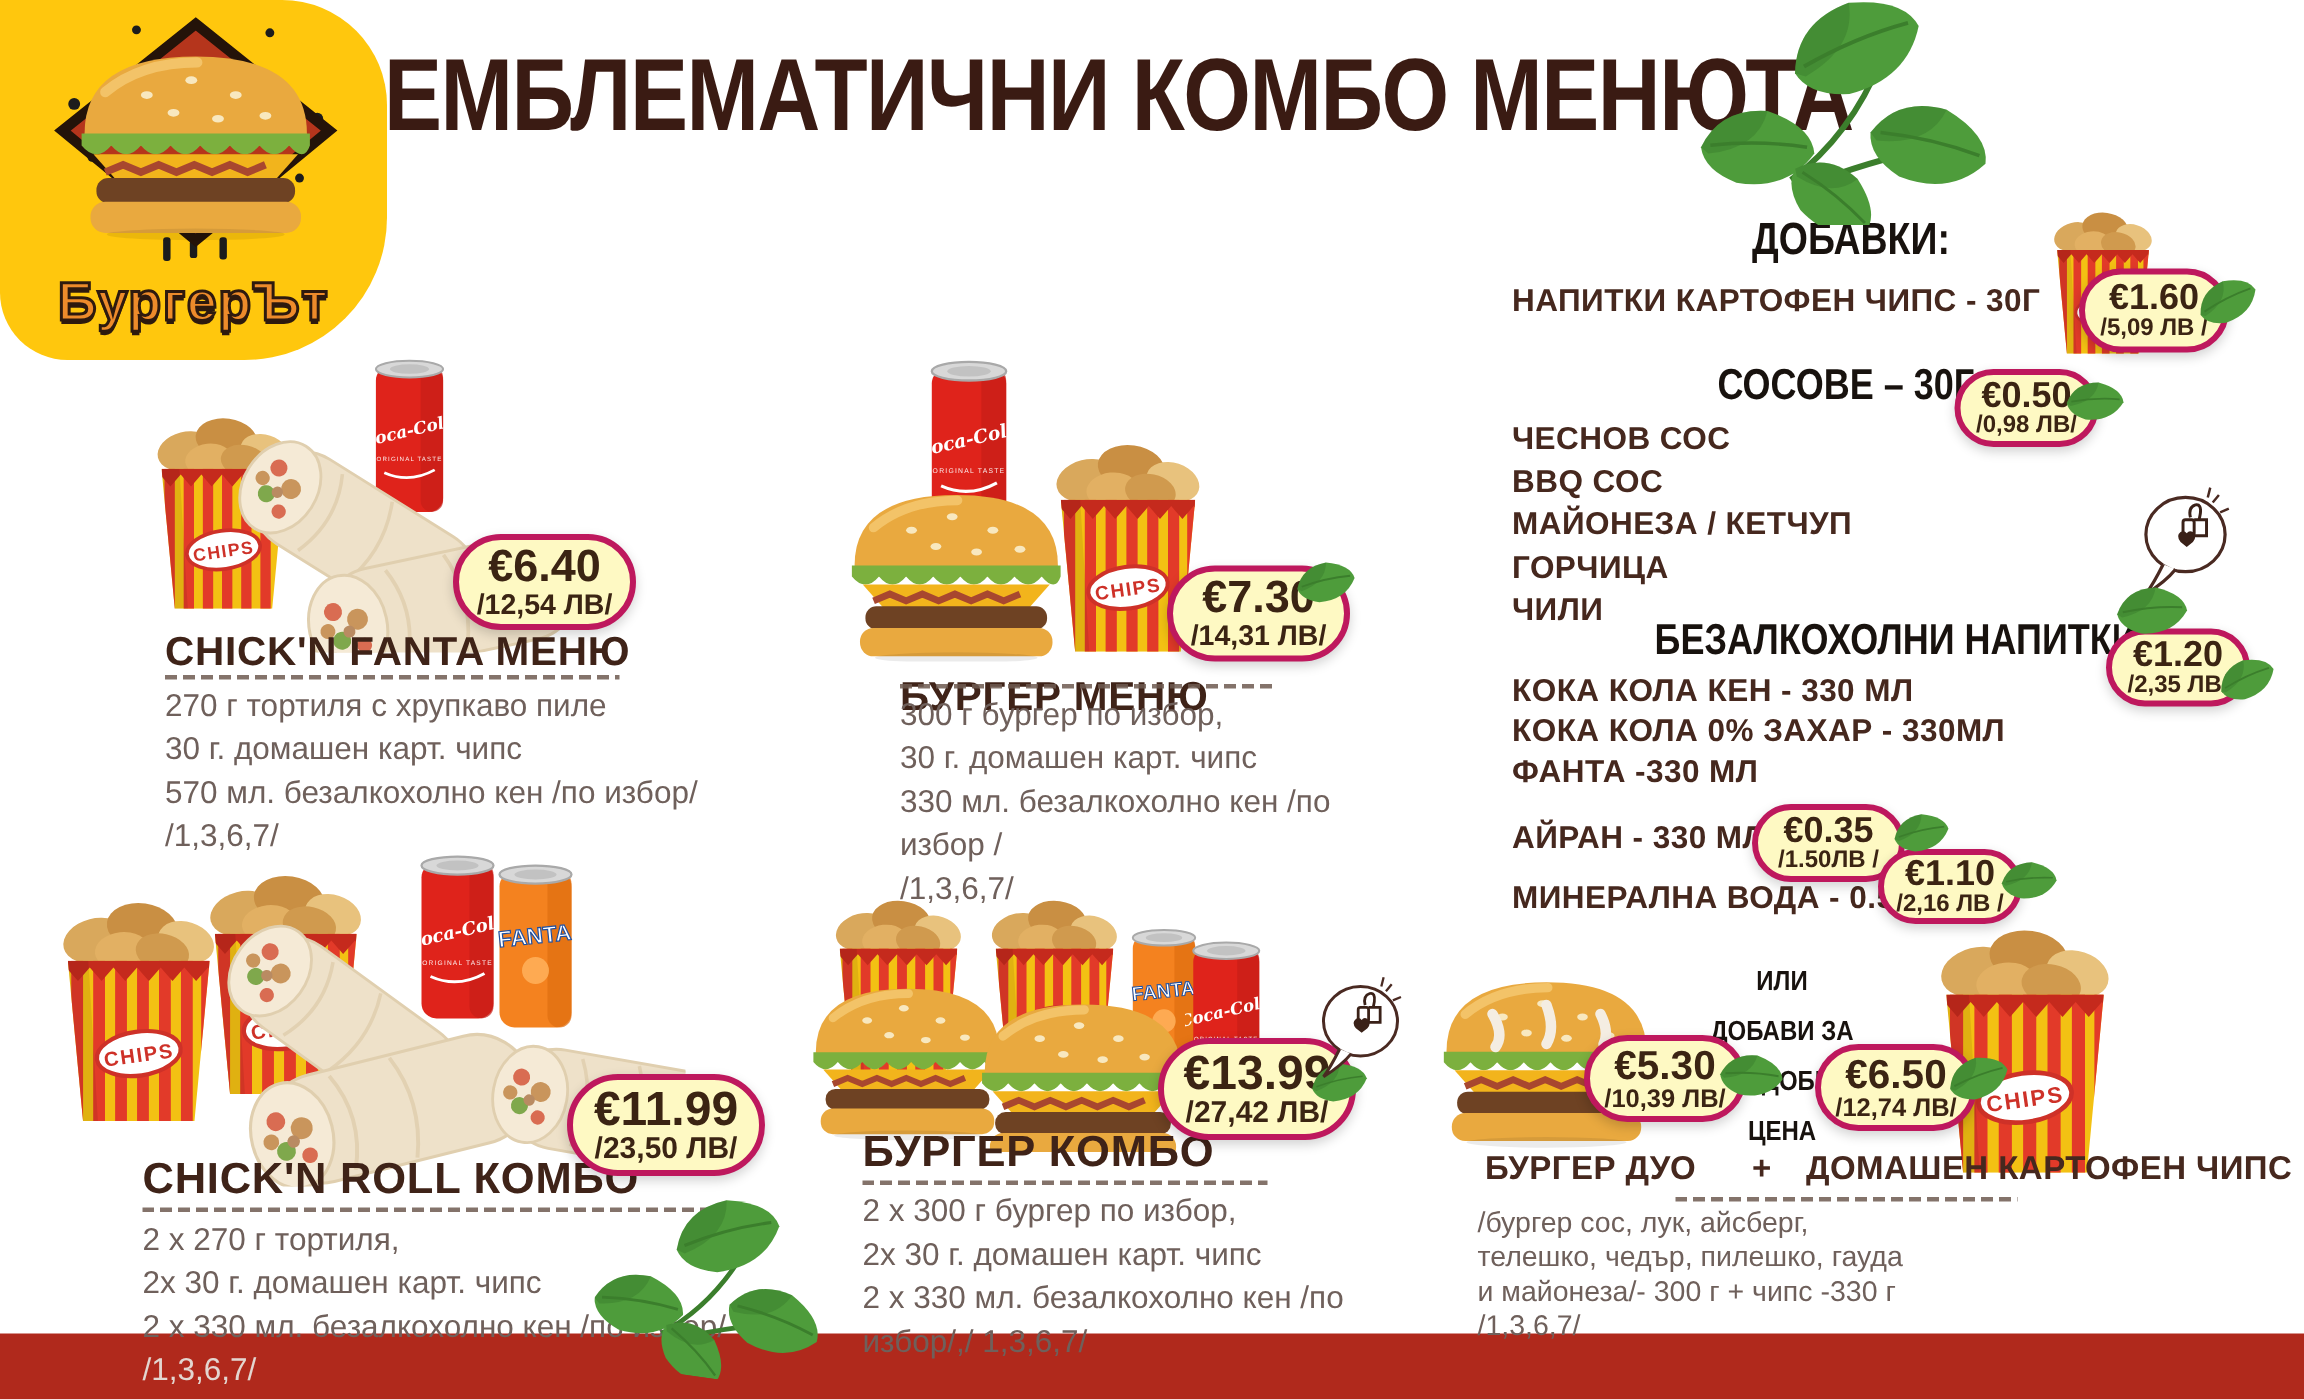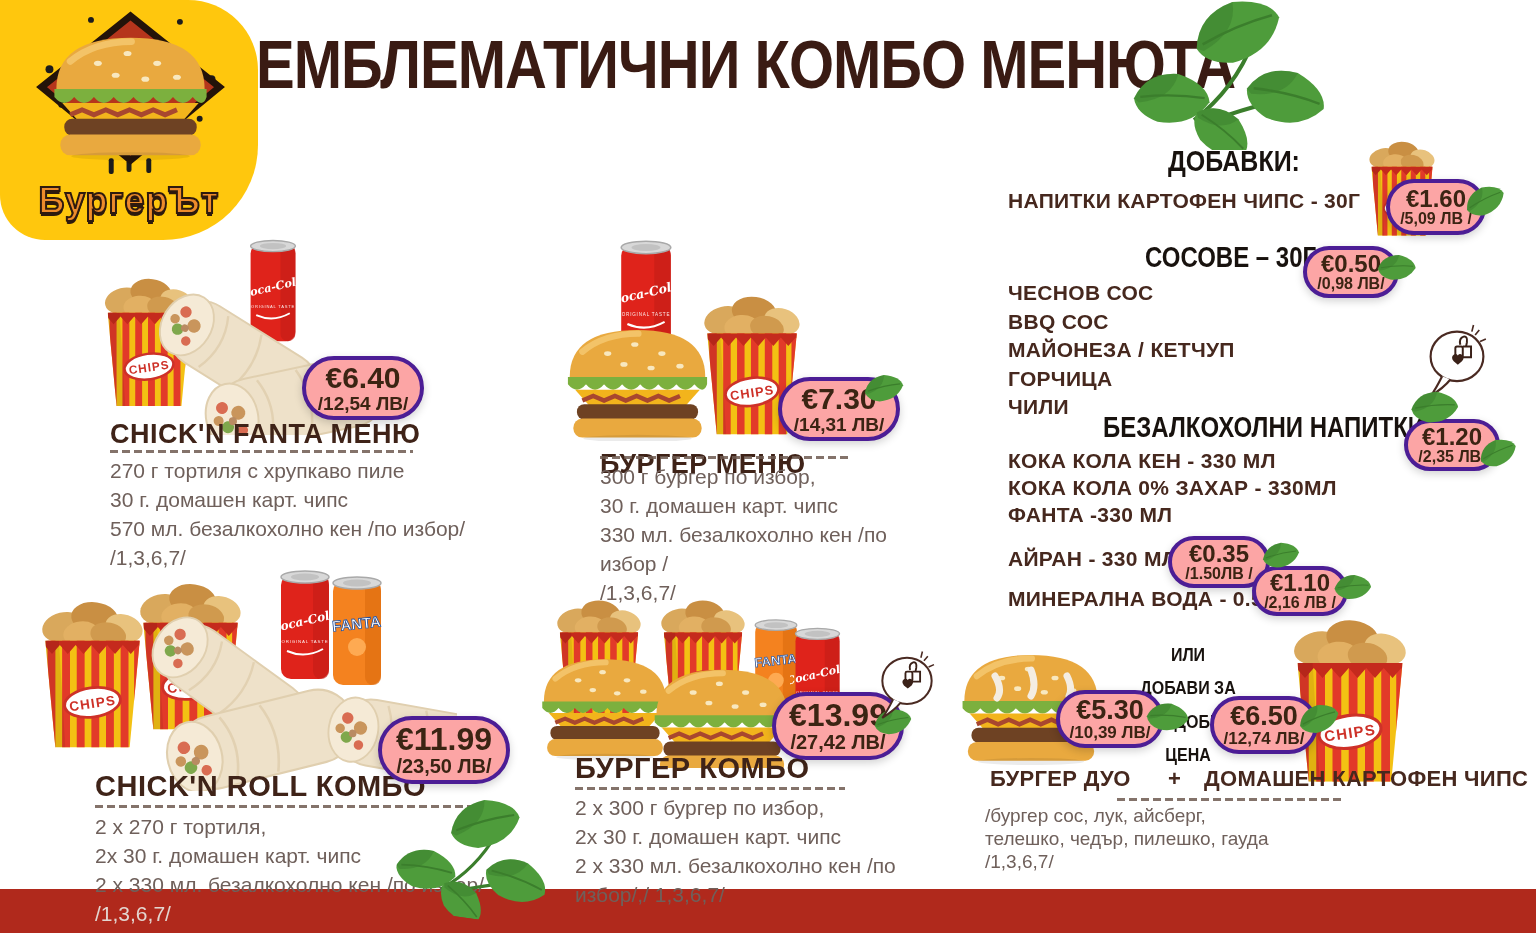--- a/index.html
+++ b/index.html
@@ -9,21 +9,21 @@
   .abs{position:absolute}
   .cond{font-weight:800;color:#18120E;transform-origin:left top;white-space:nowrap;letter-spacing:0}
   .page-title{color:#3A1B13;font-size:58px;transform:scaleY(1.18);letter-spacing:-1px}
   .sec-head{font-size:25px;transform:scaleY(1.2)}
   .item-bold{font-weight:700;color:#46281E;font-size:21px;letter-spacing:.3px;white-space:nowrap}
   .card-title{font-weight:700;color:#3F2318;font-size:27px;letter-spacing:.5px;white-space:nowrap}
   .card-title.big{font-size:29px}
   .dash{height:3px;background:repeating-linear-gradient(90deg,#6E5A50 0 8px,transparent 8px 12px);opacity:.85}
   .desc{color:#6F605B;font-size:21px;line-height:29px;white-space:nowrap}
   .desc .on-red{color:#E3D6D0}
-  .badge{background:#fca5a5;border:4px solid #4c1d95;border-radius:44px;display:flex;flex-direction:column;
+  .badge{background:#fef9c3;border:4px solid #be185d;border-radius:44px;display:flex;flex-direction:column;
          align-items:center;justify-content:center;color:#3B2413;font-weight:700;
          box-shadow:0 3px 8px rgba(0,0,0,.18);z-index:4;white-space:nowrap;line-height:1.02}
   .badge .eur{font-size:30px}
   .badge .bgn{font-size:19px}
   .badge.md .eur{font-size:24px}
   .badge.md .bgn{font-size:16px}
   .badge.xl .eur{font-size:32px}
   .badge.xl .bgn{font-size:20px}
   .photo{z-index:2}
   .txt{z-index:3}
@@ -378,20 +378,21 @@
   <svg class="abs photo" style="left:1270px;top:608px" width="160" height="180" viewBox="0 0 160 180">
     <use href="#sym-chips" width="150" height="180" x="5"></use>
   </svg>
   <div class="abs item-bold txt" style="left:990px;top:766px;font-size:22px">БУРГЕР ДУО</div>
   <div class="abs item-bold txt" style="left:1168px;top:766px;font-size:22px">+</div>
   <div class="abs item-bold txt" style="left:1204px;top:766px;font-size:22px">ДОМАШЕН КАРТОФЕН ЧИПС</div>
   <div class="abs dash txt" style="left:1117px;top:798px;width:228px"></div>
   <div class="abs duo-desc txt" style="left:985px;top:804px">
     <div>/бургер сос, лук, айсберг,</div>
       <div>телешко, чедър, пилешко, гауда</div>
+    <div>и майонеза/- 300 г  + чипс -330 г</div>
       <div>/1,3,6,7/</div>
   </div>
 
   <svg class="abs deco" style="left:398px;top:798px;transform:rotate(8deg)" width="175" height="122">
       <use href="#sym-basil"></use>
     </svg>
 
 </div>
 
 </body></html>

